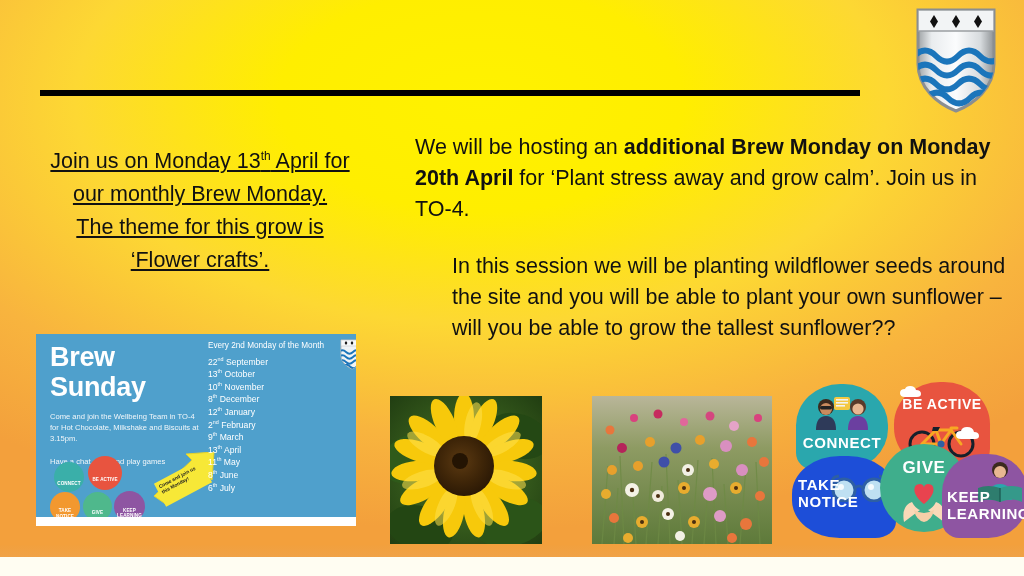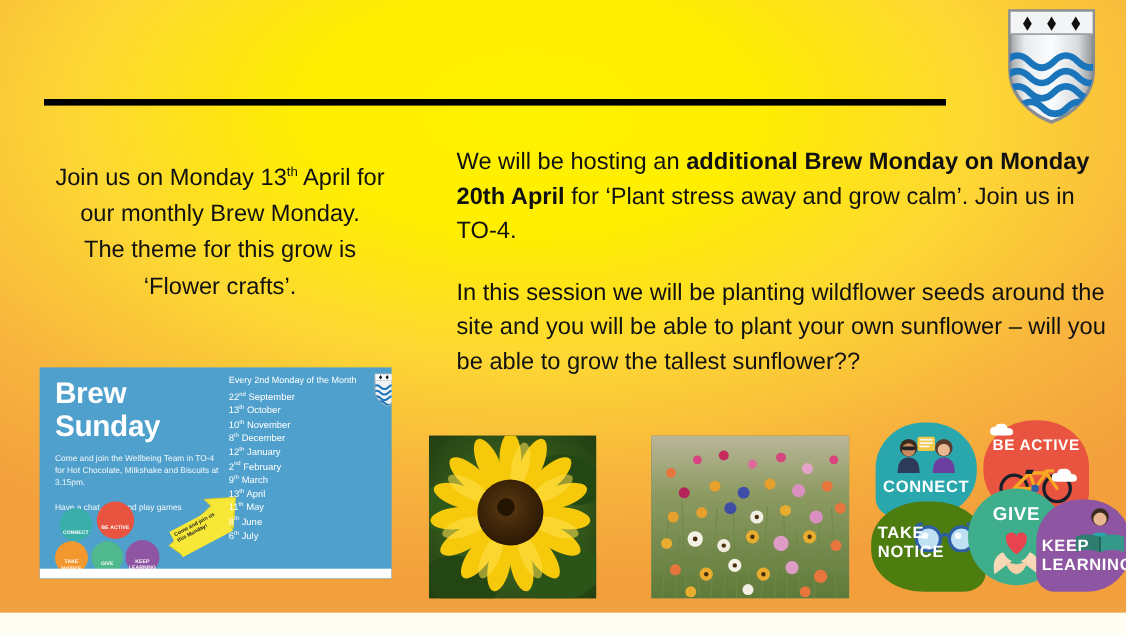--- a/index.html
+++ b/index.html
@@ -38,30 +38,30 @@
     position:absolute;left:40px;top:90px;width:820px;height:6px;background:#000;
   }
 
   
   #crest{position:absolute;left:912px;top:6px;width:88px;height:110px;}
 
   
   #left-para{
     position:absolute;left:14px;top:140px;width:372px;
     text-align:center;color:#111;
-    font-size:21.5px;line-height:33px;
+    font-size:21.5px;line-height:33px;text-decoration:underline;
   }
   #left-para sup{font-size:12px;vertical-align:super;}
 
   
   #right-col{
     position:absolute;left:415px;top:132px;width:600px;color:#111;
     font-size:21.5px;line-height:31px;
   }
-  #right-p2{margin-top:26px;}
+  #right-p2{margin-top:26px;margin-left:37px;}
   .b{font-weight:bold;}
 
   
   #poster{
     position:absolute;left:36px;top:334px;width:320px;height:192px;
     background:#4FA0CC;overflow:hidden;
   }
   #poster-inner{position:absolute;left:0;top:0;right:0;bottom:9px;}
   #poster-bottom{position:absolute;left:0;bottom:0;width:100%;height:9px;background:#FFFFFF;}
   #poster-left{position:absolute;left:14px;top:8px;width:155px;}
@@ -477,21 +477,21 @@
             <path d="M5 11 q-5 0 -5 -4 q0 -4 5 -4 q1 -3 5 -3 q5 0 6 4 q5 0 5 4 q0 3 -4 3 z" fill="#FFFFFF"></path>
           </svg>
       </div>
       <div style="position:absolute;left:62px;top:44px;">
         <svg width="28" height="13" viewBox="0 0 28 13">
             <path d="M5 12 q-5 0 -5 -4 q0 -4 5 -4 q1 -4 6 -4 q6 0 7 5 q5 0 5 4 q0 3 -4 3 z" fill="#FFFFFF"></path>
           </svg>
       </div>
     </div>
 
-    <div class="bubble" style="left:0px;top:74px;width:104px;height:82px;background:#4d7c0f;border-radius:46% 46% 20% 46%;">
+    <div class="bubble" style="left:0px;top:74px;width:104px;height:82px;background:#1d4ed8;border-radius:46% 46% 20% 46%;">
       <div style="position:absolute;left:38px;top:18px;">
         <svg width="58" height="28" viewBox="0 0 58 28">
           <g fill="#BFE0F2" stroke="#2E5FA3" stroke-width="3">
             <circle cx="14" cy="16" r="11"></circle>
               <circle cx="44" cy="16" r="11"></circle>
           </g>
           <path d="M25 14 q4 -4 8 0" fill="none" stroke="#2E5FA3" stroke-width="3"></path>
           <path d="M3 12 q-3 -9 6 -10" fill="none" stroke="#2E5FA3" stroke-width="3"></path>
           <path d="M55 12 q3 -9 -6 -10" fill="none" stroke="#2E5FA3" stroke-width="3"></path>
           <circle cx="11" cy="13" r="3" fill="#FFFFFF" opacity="0.85"></circle>

